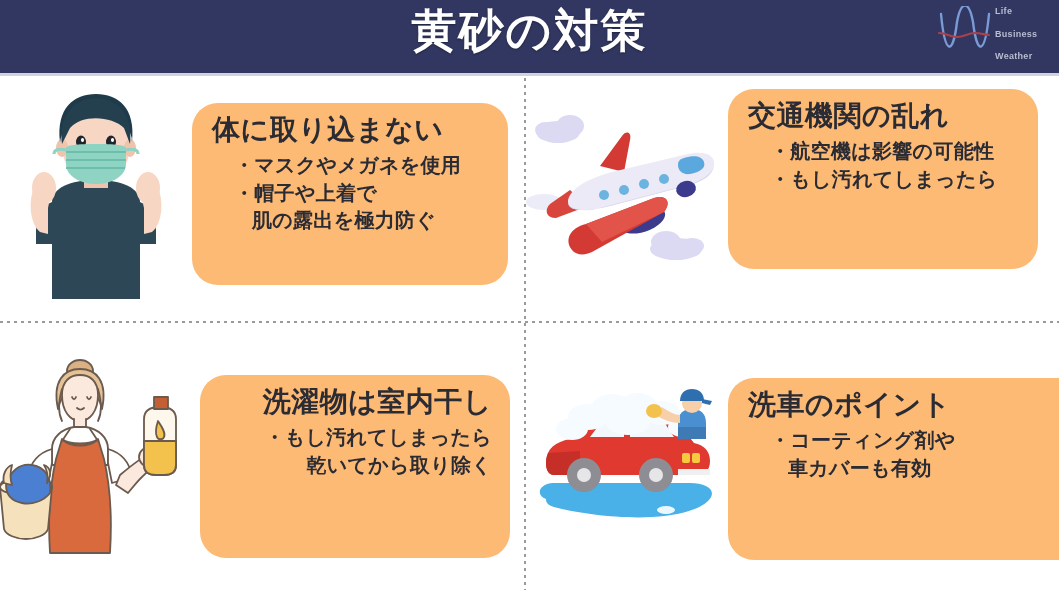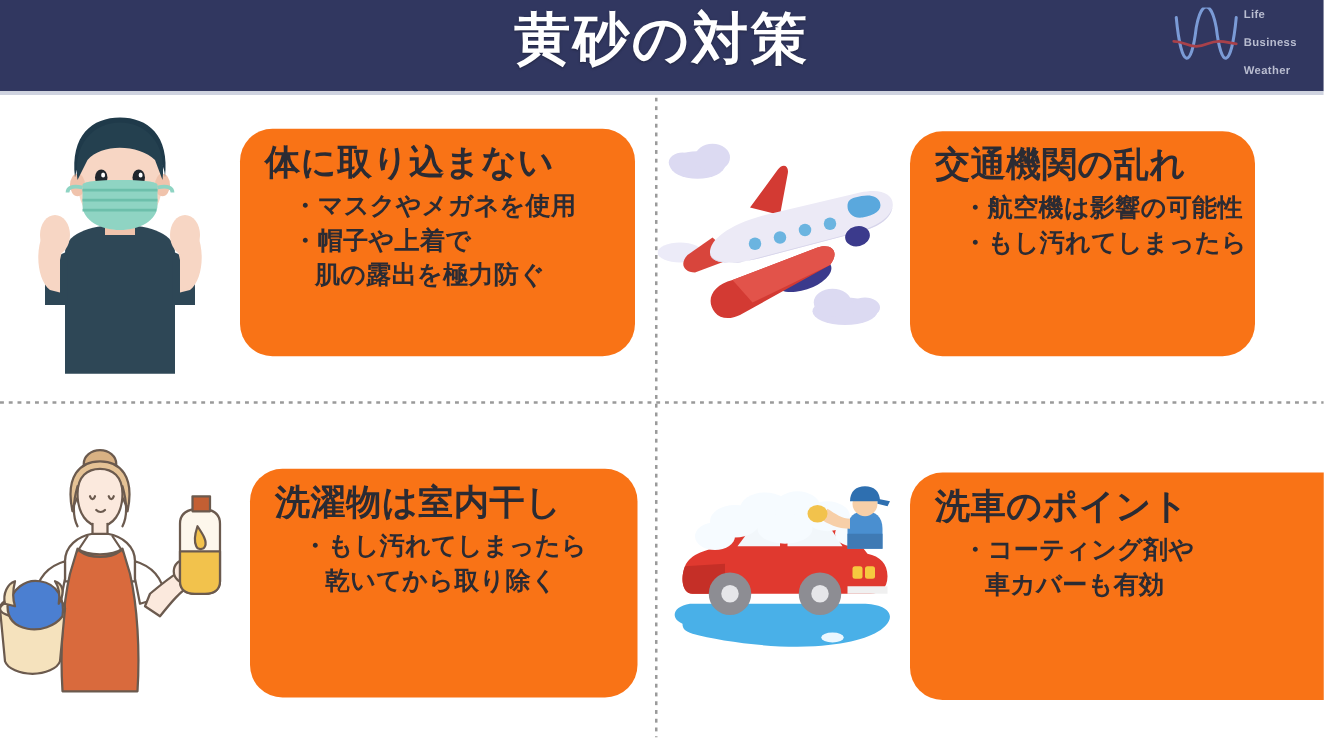--- a/index.html
+++ b/index.html
@@ -47,45 +47,45 @@
   .div-h {
     position:absolute; left:0px; top:321px; width:1059px; height:2px;
     background-image: linear-gradient(to right, #9a9a9a 50%, rgba(255,255,255,0) 0%);
     background-size: 7px 2px; background-repeat: repeat-x;
   }
 
   
   .cell { position:absolute; }
   #cell-1 { left:0;    top:78px;  width:524px; height:243px; }
   #cell-2 { left:526px; top:78px;  width:533px; height:243px; }
-  #cell-3 { left:0;    top:323px; width:524px; height:267px; }
+  #cell-3 { left:0;    top:323px; width:524px; height:267px;text-align:right; }
   #cell-4 { left:526px; top:323px; width:533px; height:267px; }
 
   .art { position:absolute; }
   .card {
     position:absolute;
-    background:#f97316;
+    background:#fdba74;
     border-radius: 26px;
     padding: 10px 18px 12px 20px;
   }
   .card-title {
     color:#2b2b33; font-weight:700; font-size:28px;
     line-height:1.18; letter-spacing:.5px; white-space:nowrap;
   }
   .bullets { margin-top:6px; }
   .bullet {
     color:#2b2b33; font-weight:700; font-size:20px;
     line-height:1.38; letter-spacing:.3px; white-space:nowrap;
     padding-left:22px;
   }
   .bullet.cont { padding-left:40px; }
 
   
   #card-1 { left:192px; top:25px;  width:316px; height:182px; }
-  #card-2 { left:202px; top:27px;  width:276px; height:180px; }
+  #card-2 { left:202px; top:11px;  width:310px; height:180px; }
   #card-3 { left:200px; top:52px;  width:310px; height:183px; }
   #card-4 { left:202px; top:55px;  width:373px; height:182px; }
 
   
   #art-1 { left:8px;   top:6px;   width:176px; height:230px; }
   #art-2 { left:0px;   top:16px;  width:196px; height:182px; }
   #art-3 { left:-8px;  top:30px;  width:204px; height:235px; }
   #art-4 { left:6px;   top:60px;  width:196px; height:160px; }
 </style>
 </head>

